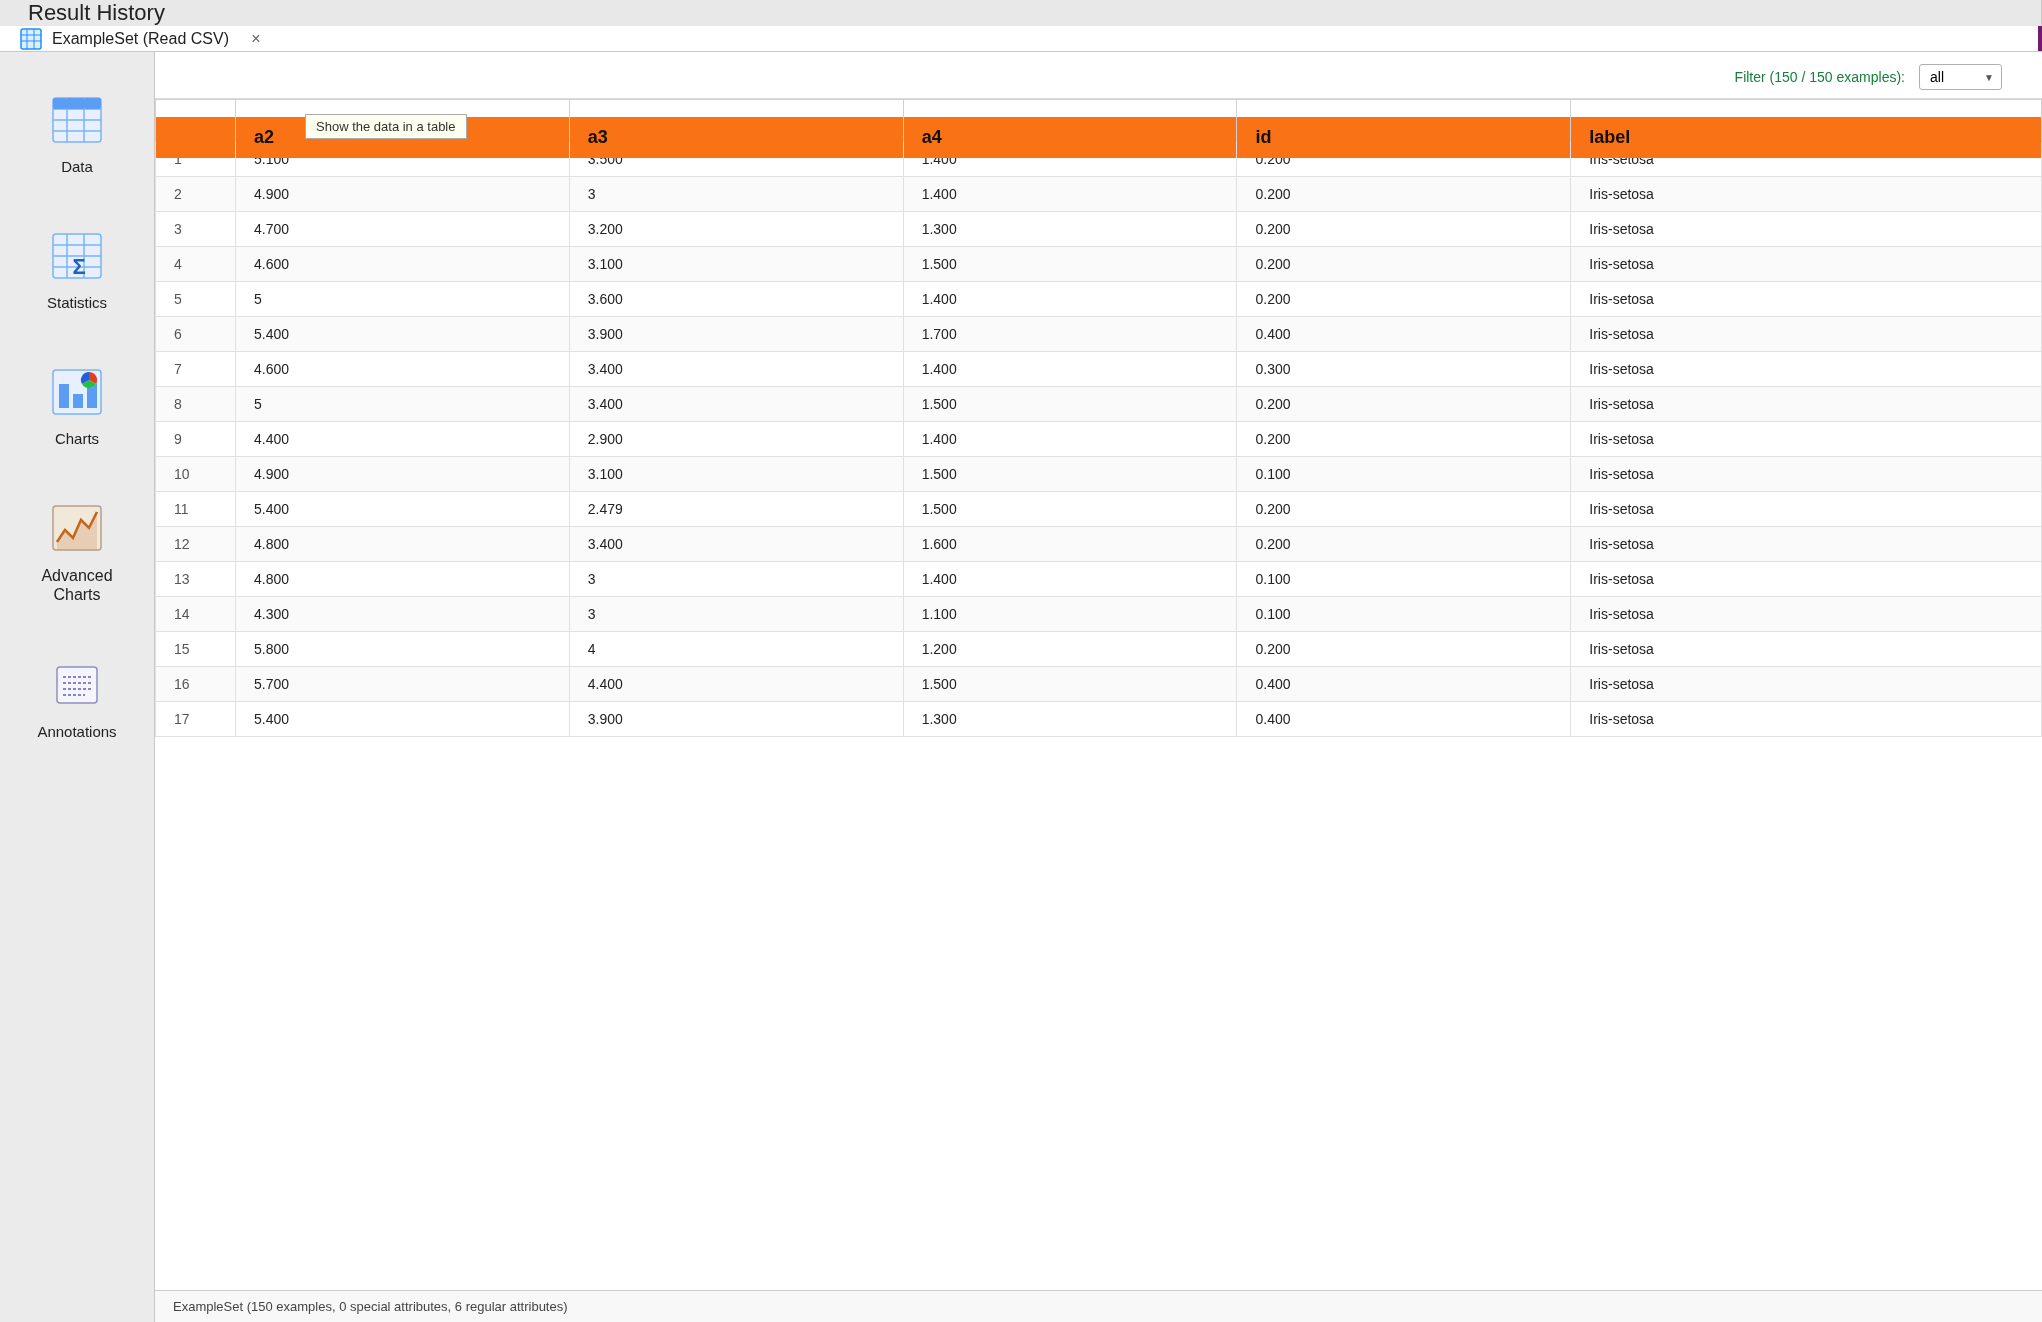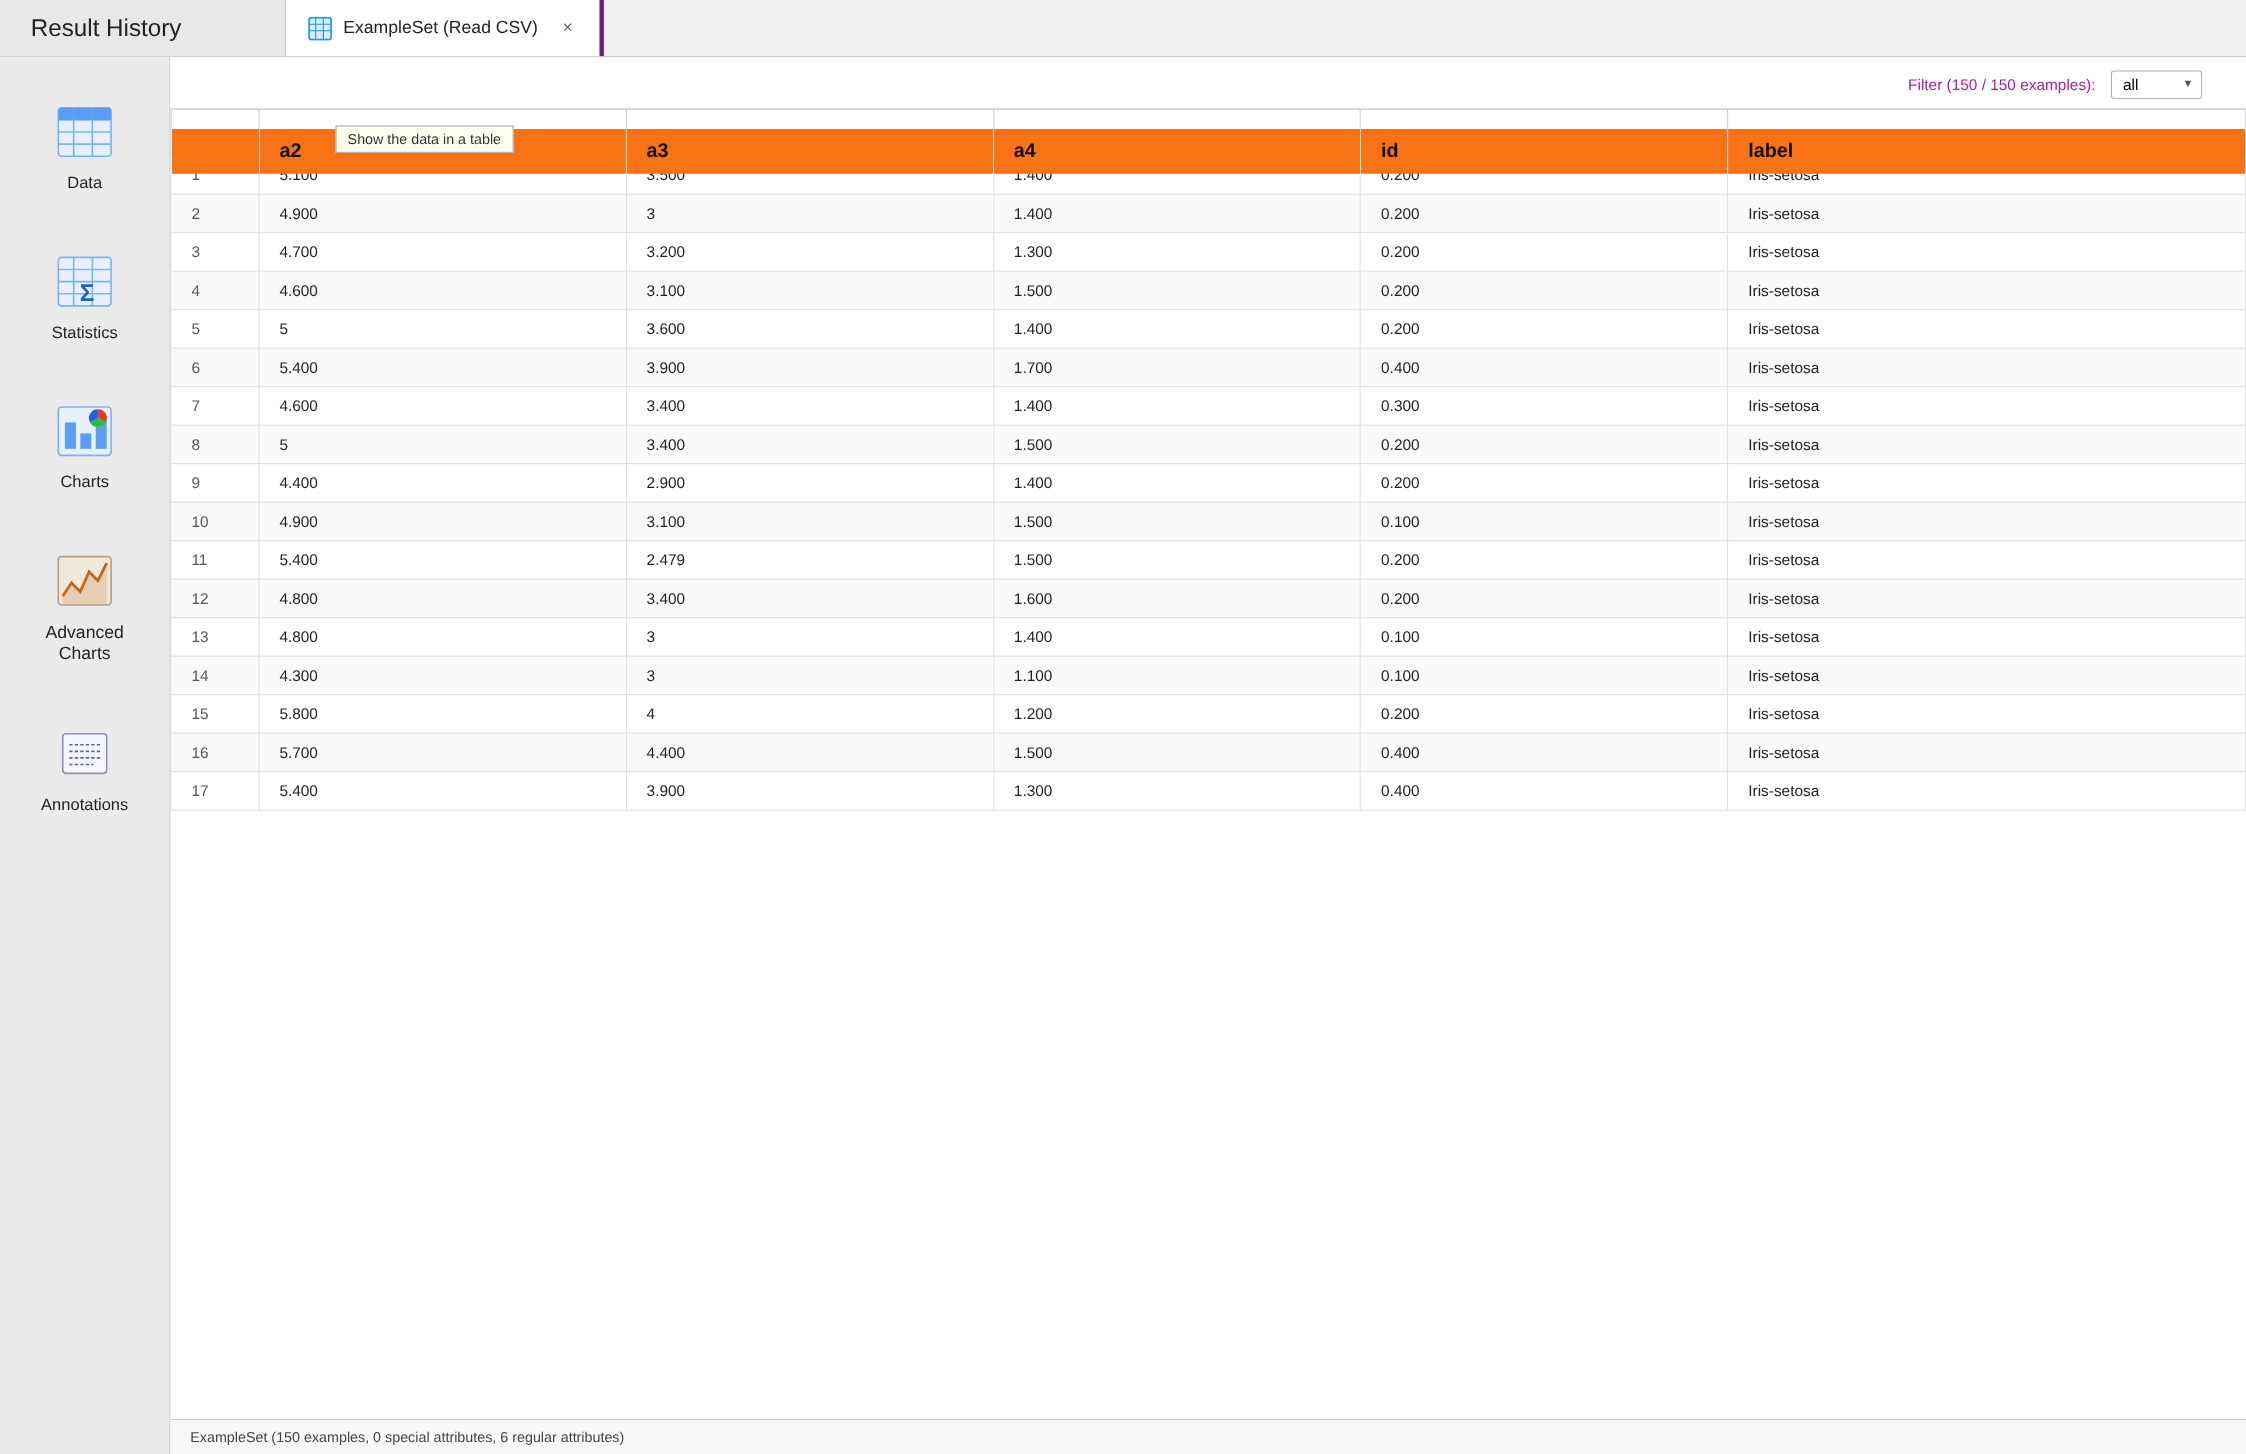--- a/index.html
+++ b/index.html
@@ -12,20 +12,21 @@
       overflow: hidden;
     }
 
     
     .title-bar {
       display: flex;
       align-items: stretch;
       background: #f0f0f0;
       border-bottom: 1px solid #c8c8c8;
       height: 52px;
+      flex-direction: column;
     }
     .title-result-history {
       display: flex;
       align-items: center;
       padding: 0 28px;
       font-size: 22px;
       font-weight: 500;
       color: #222;
       background: #e8e8e8;
       border-right: 1px solid #c8c8c8;
@@ -116,21 +117,21 @@
       display: flex;
       align-items: center;
       justify-content: flex-end;
       padding: 12px 40px 8px 20px;
       background: #fff;
       border-bottom: 1px solid #ddd;
       gap: 14px;
     }
     .filter-label {
       font-size: 14px;
-      color: #a21caf;
+      color: #15803d;
     }
     .filter-select {
       border: 1px solid #b0b0b0;
       border-radius: 3px;
       padding: 4px 28px 4px 10px;
       font-size: 14px;
       background: #fff;
       appearance: none;
       -webkit-appearance: none;
       cursor: pointer;

